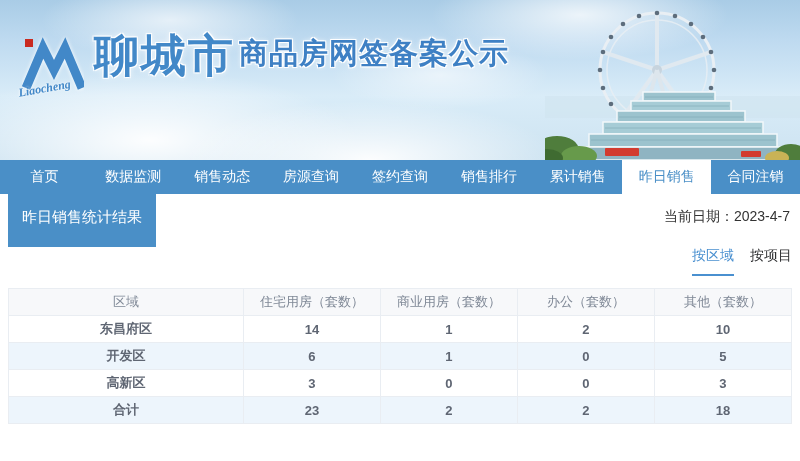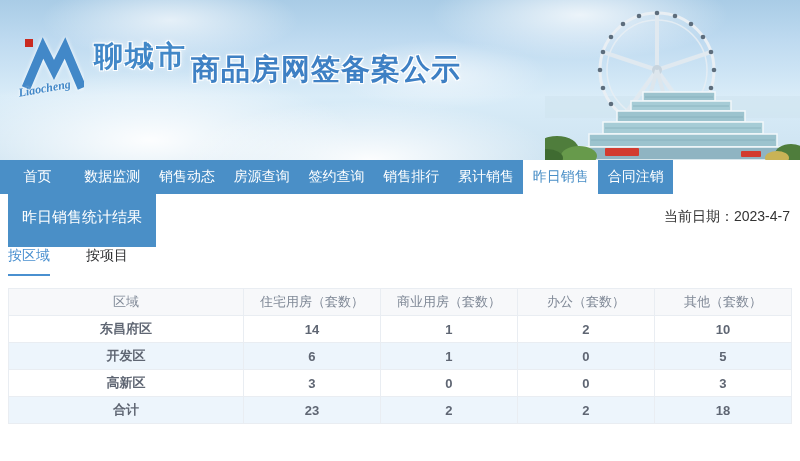--- a/index.html
+++ b/index.html
@@ -19,40 +19,40 @@
   .c2{left:180px;top:100px;width:380px;height:120px;}
   .c3{left:430px;top:-30px;width:300px;height:90px;opacity:.8;}
   .c4{left:40px;top:-20px;width:260px;height:80px;opacity:.7;}
   .c5{left:330px;top:40px;width:220px;height:70px;opacity:.6;}
 
   .logo-area{position:absolute;left:22px;top:34px;display:flex;align-items:flex-start;}
   .logo-mark{position:relative;width:62px;height:64px;flex:none;}
   .logo-script{position:absolute;left:-4px;top:44px;width:90px;font-family:"Liberation Serif",serif;
     font-style:italic;font-weight:bold;font-size:12px;color:#4288c8;transform:rotate(-10deg);
     text-shadow:0 0 3px #fff;}
-  .city-name{font-family:"Liberation Serif",serif;font-weight:bold;font-size:29px;line-height:48px;
+  .city-name{font-family:"Liberation Serif",serif;font-weight:bold;font-size:45px;line-height:48px;
     color:#4288c8;margin:-2px 4px 0 10px;letter-spacing:2px;
     text-shadow:-1px -1px 0 #fff,1px -1px 0 #fff,-1px 1px 0 #fff,1px 1px 0 #fff,0 0 6px rgba(255,255,255,.9);}
-  .site-title{font-size:29px;font-weight:bold;color:var(--title-blue);margin-top:16px;letter-spacing:1px;
+  .site-title{font-size:29px;font-weight:bold;color:var(--title-blue);letter-spacing:1px;
     text-shadow:-1px -1px 0 #fff,1px -1px 0 #fff,-1px 1px 0 #fff,1px 1px 0 #fff,0 0 5px rgba(255,255,255,.9);}
   .city-photo{position:absolute;right:0;top:0;width:255px;height:160px;}
 
   
-  .nav{position:absolute;top:160px;left:0;width:673px;height:34px;background:var(--nav-blue);display:flex;}
+  .nav{position:absolute;top:160px;left:0;width:800px;height:34px;background:var(--nav-blue);display:flex;}
   .nav-item{flex:1;display:flex;align-items:center;justify-content:center;
     color:#fff;font-size:14px;cursor:pointer;}
   .nav-item.active{background:#fff;color:var(--nav-blue);}
 
   
   .content{position:absolute;top:194px;left:0;width:800px;padding:9px 8px 0;background:#fff;}
   .content-head{display:flex;justify-content:space-between;align-items:center;height:28px;margin-bottom:16px;}
   .badge{background:var(--nav-blue);color:#fff;font-size:15px;line-height:28px;padding:16px 14px;}
   .date{font-size:14px;color:#333;padding-right:2px;}
 
-  .tabs{display:flex;gap:36px;}
+  .tabs{display:flex;gap:16px;justify-content:flex-end;}
   .tab{font-size:14px;color:#303133;padding-bottom:9px;border-bottom:2px solid transparent;cursor:pointer;}
   .tab.active{color:var(--accent-blue);border-bottom-color:var(--accent-blue);}
 
   table{width:100%;border-collapse:collapse;table-layout:fixed;margin-top:12px;}
   th,td{border:1px solid var(--border);height:27px;text-align:center;font-size:13px;}
   th{background:var(--header-bg);color:#7f8896;font-weight:400;}
   td{color:#5f6673;background:#fff;font-weight:bold;}
   tbody tr:nth-child(even) td{background:var(--stripe);}
   col.c-region{width:30%;} col.c-num{width:17.5%;}
 </style>

